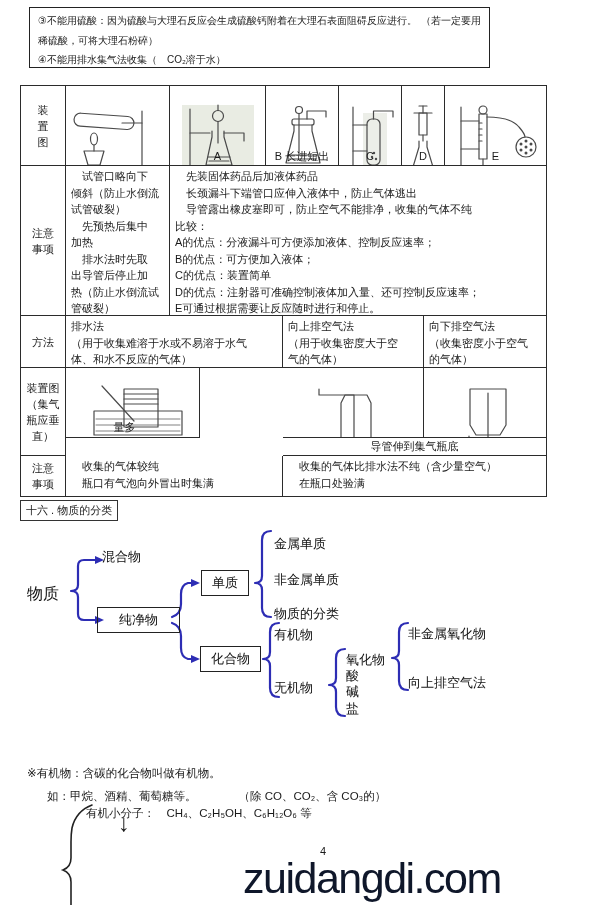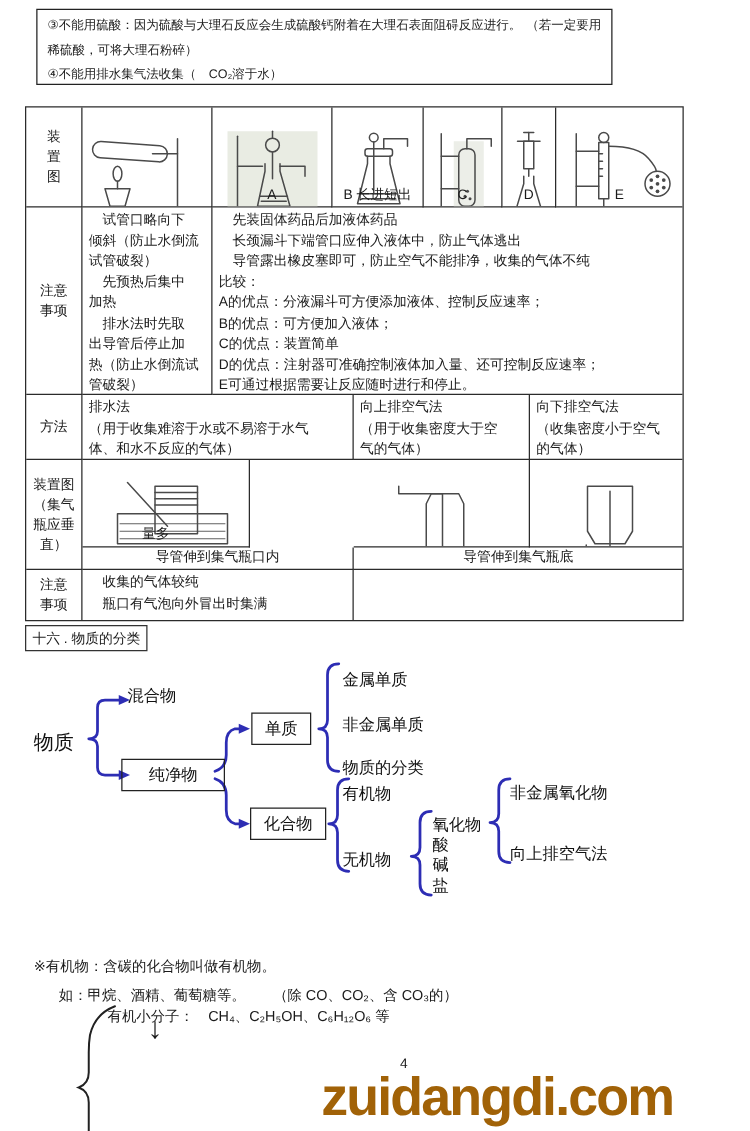--- a/index.html
+++ b/index.html
@@ -25,25 +25,25 @@
   .subcell{display:flex;align-items:center;justify-content:center;white-space:nowrap}
   
   #sectionbox{left:20px;top:500px;border:1px solid #333;font-size:11px;padding:2px 5px;white-space:nowrap}
   
   .node{position:absolute;font-size:13px;white-space:nowrap;color:#111}
   .nbox{border:1.5px solid #222;display:flex;align-items:center;justify-content:center;box-sizing:border-box}
   #rootnode{font-size:16px}
   svg.overlay{position:absolute;left:0;top:0;pointer-events:none}
   
   .fnote{position:absolute;font-size:11.5px;white-space:pre;color:#1a1a1a}
-  #fn-line2{display:flex;gap:22px}
+  #fn-line2{display:flex;gap:42px}
   #down-arrow{position:absolute;left:118px;top:811px;font-size:24px;font-weight:bold;line-height:24px}
   #pagenum{position:absolute;left:320px;top:845px;font-size:11px}
-  #watermark{position:absolute;left:257px;top:854px;font-size:43px;font-weight:bold;
-    letter-spacing:-1.5px;color:#a16207;white-space:nowrap}
+  #watermark{position:absolute;left:243px;top:854px;font-size:43px;font-weight:normal;
+    letter-spacing:-1.5px;color:#0f172a;white-space:nowrap}
   .sk{stroke:#4a4a4a;fill:none;stroke-width:1.2;stroke-linecap:round;stroke-linejoin:round}
   .skf{fill:#4a4a4a;stroke:none}
 </style>
 </head>
 <body>
 
 <div class="abs" id="topnote">
   <div class="row1">
     <span>③不能用硫酸：因为硫酸与大理石反应会生成硫酸钙附着在大理石表面阻碍反应进行。</span>
     <span>（若一定要用</span>
@@ -229,27 +229,28 @@
 
   <div class="cell imgcell bb" style="left:403px;top:282px;width:122px;height:70px">
     <svg width="122" height="68" viewBox="0 0 122 68">
       <g class="sk">
         <path d="M46,4 H82 V40 L76,50 H52 L46,40 Z"></path>
         <path d="M64,8 V56 Q64,61 59,61 H49 Q45,61 45,57 V51"></path>
       </g>
     </svg>
   </div>
 
-  <div class="cell subcell br bb" style="left:45px;top:352px;width:217px;height:18px">导管伸到集气瓶口内</div>
   <div class="cell subcell bb" style="left:262px;top:352px;width:263px;height:18px">导管伸到集气瓶底</div>
 
   <div class="cell lbl br" style="left:0;top:370px;width:45px;height:40px">注意
 事项</div>
   <div class="cell br" style="left:45px;top:370px;width:217px;height:40px;line-height:17px">　收集的气体较纯
 　瓶口有气泡向外冒出时集满</div>
+  <div class="cell" style="left:262px;top:370px;width:263px;height:40px;line-height:17px">　收集的气体比排水法不纯（含少量空气）
+　在瓶口处验满</div>
 </div>
 
 <div class="abs" id="sectionbox">
   <span>十六 . 物质的分类</span>
 </div>
 
 <svg class="overlay" width="600" height="905" viewBox="0 0 600 905">
   <g stroke="#2d2db4" stroke-width="2.2" fill="none" stroke-linecap="round" stroke-linejoin="round">
     <path d="M96,560 H84 Q78,560 78,566 V585 Q78,591 71,591 Q78,591 78,597 V614 Q78,620 84,620 H96"></path>
     <path d="M172,617 Q181,614 181,604 V594 Q181,585 188,583 H192"></path>

